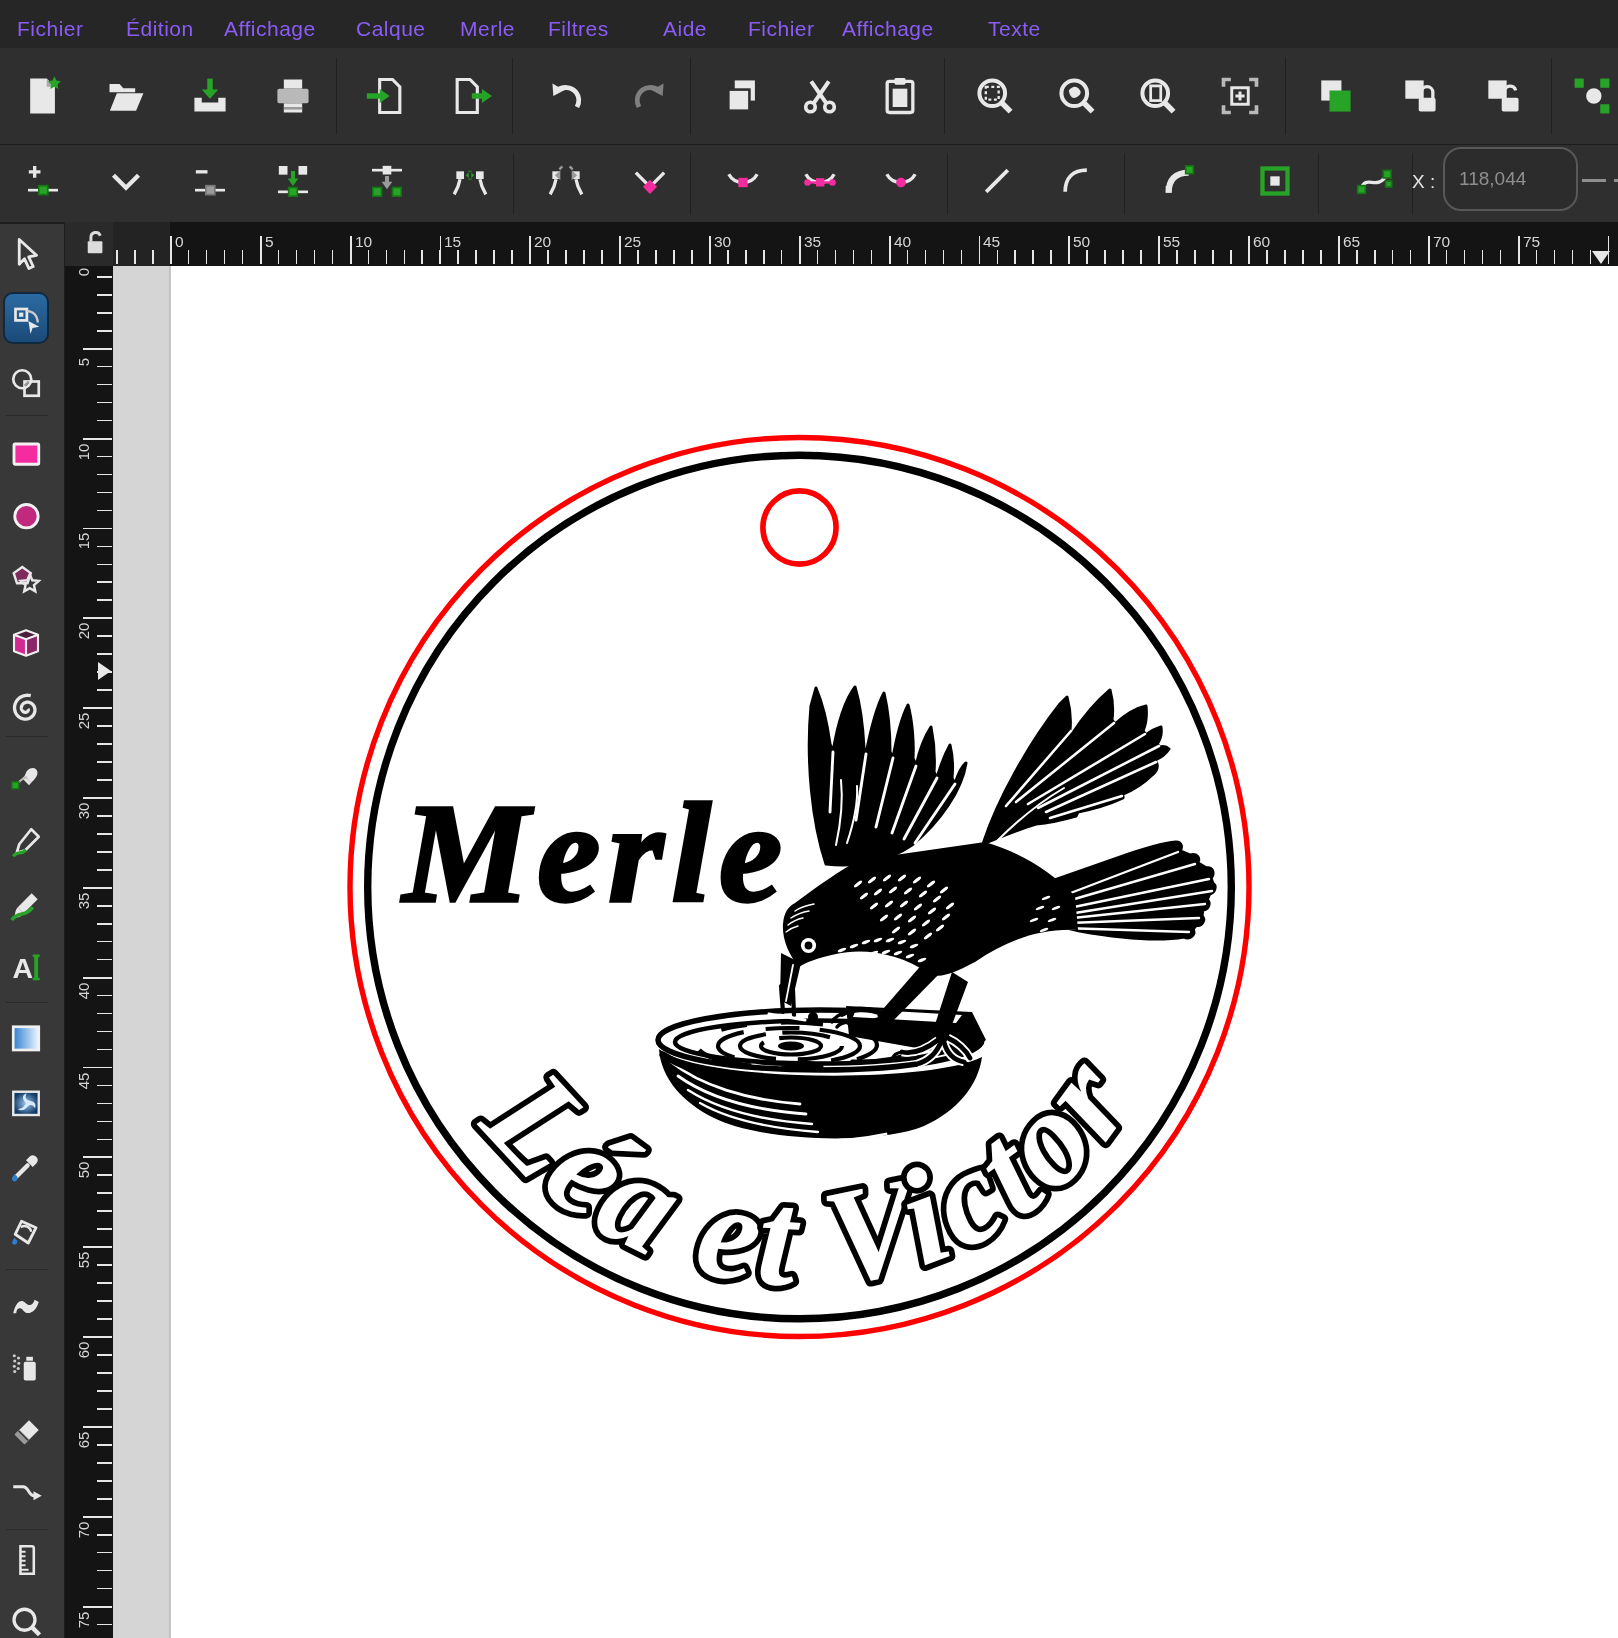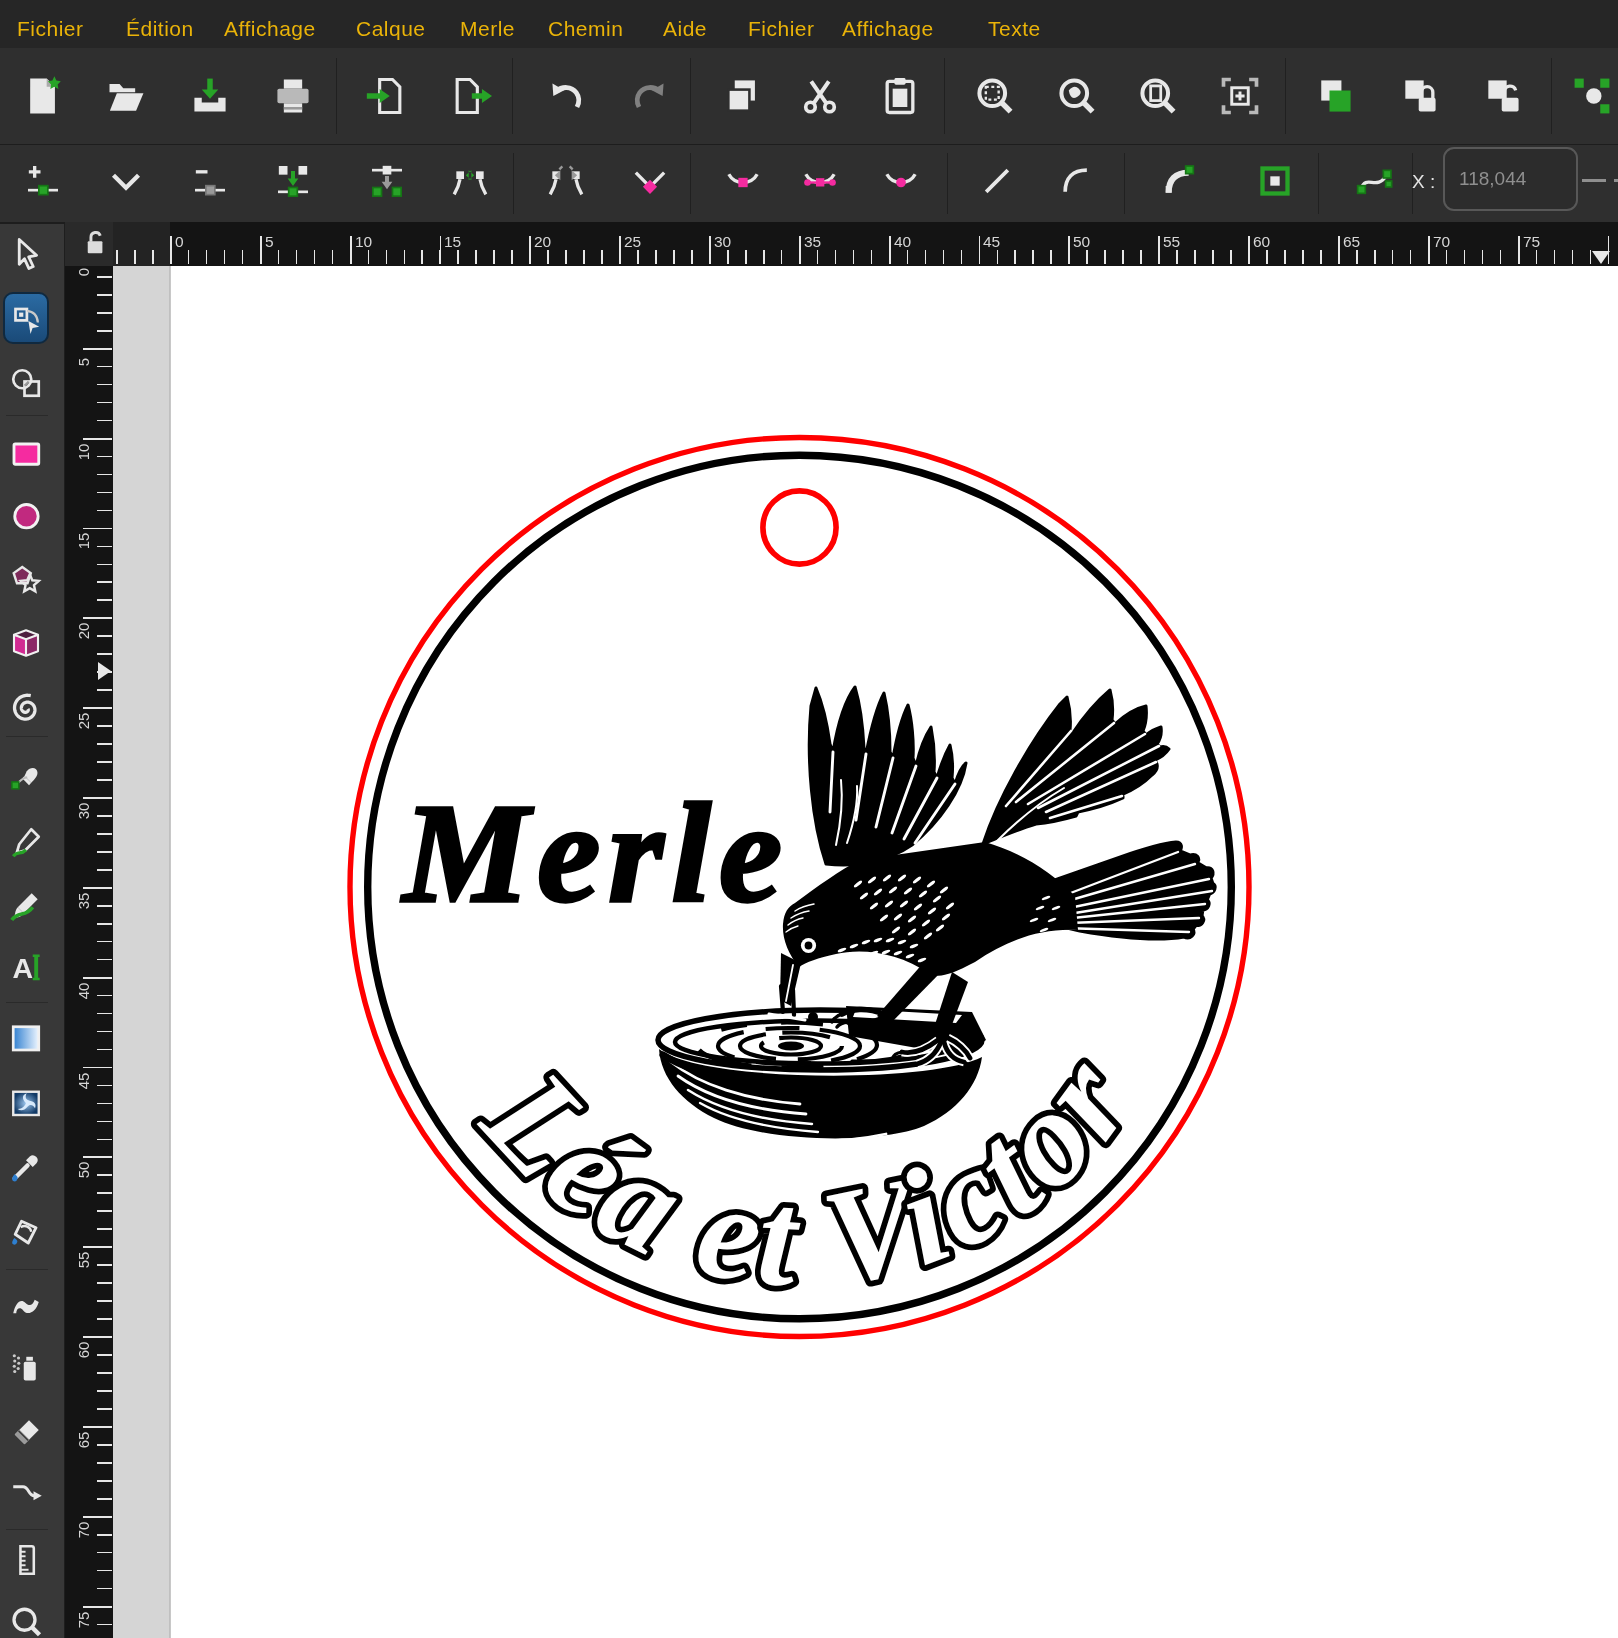--- a/index.html
+++ b/index.html
@@ -1,28 +1,28 @@
 <!DOCTYPE html>
 <html><head><meta charset="utf-8"><style>
 * { margin:0; padding:0; box-sizing:content-box; }
 body { width:1618px; height:1638px; overflow:hidden; font-family:"Liberation Sans",sans-serif; background:#262626; }
-#menubar { position:absolute; left:0; top:0; width:1618px; height:48px; background:#262626; color:#eab308; font-size:21px; letter-spacing:0.5px; }
+#menubar { position:absolute; left:0; top:0; width:1618px; height:48px; background:#262626; color:#8b5cf6; font-size:21px; letter-spacing:0.5px; }
 #cmdbar { position:absolute; left:0; top:48px; width:1618px; height:96px; background:#2f2f2f; border-bottom:1px solid #1d1d1d; }
 #ctlbar { position:absolute; left:0; top:145px; width:1618px; height:77px; background:#2f2f2f; color:#dedede; }
 #toolbox { position:absolute; left:0; top:224px; width:64px; height:1414px; background:#383838; border-right:1px solid #1e1e1e; }
 #corner { position:absolute; left:65px; top:222px; width:48px; height:44px; background:#2a2a2a; }
 #bartop { position:absolute; left:0; top:222px; width:1618px; height:2px; background:#1d1d1d; }
 </style></head><body>
 <div id="menubar">
     <span style="position:absolute;left:17px;top:17px">Fichier</span>
     <span style="position:absolute;left:126px;top:17px">Édition</span>
     <span style="position:absolute;left:224px;top:17px">Affichage</span>
     <span style="position:absolute;left:356px;top:17px">Calque</span>
     <span style="position:absolute;left:460px;top:17px">Merle</span>
-    <span style="position:absolute;left:548px;top:17px">Chemin</span>
+    <span style="position:absolute;left:548px;top:17px">Filtres</span>
     <span style="position:absolute;left:663px;top:17px">Aide</span>
     <span style="position:absolute;left:748px;top:17px">Fichier</span>
     <span style="position:absolute;left:842px;top:17px">Affichage</span>
     <span style="position:absolute;left:988px;top:17px">Texte</span>
   </div>
 <div id="cmdbar">
     <div style="position:absolute;left:21px;top:26px;width:44px;height:44px"><svg width="44" height="44" viewBox="0 0 24 24">
         <path d="M5 2.5 h9 l4.5 4.5 v14.5 h-13.5 z" fill="#e8e8e8"></path>
         <path d="M14 2.5 l4.5 4.5 h-4.5 z" fill="#aaa"></path>
         <path d="M19.2 1.2 l1.1 2.3 2.4 .4 -1.7 1.8 .4 2.5 -2.2-1.2 -2.2 1.2 .4-2.5 -1.7-1.8 2.4-.4 z" fill="#27a327" transform="translate(-1,0)"></path>
@@ -204,21 +204,21 @@
         <rect x="17.6" y="5.6" width="4.6" height="4.6" fill="#27a327" stroke="#157515"></rect>
         <rect x="19" y="12" width="3.6" height="3.6" fill="#27a327" stroke="#157515"></rect>
       </svg></div>
     <div style="position:absolute;left:513px;top:8px;width:1px;height:61px;background:#202020"></div>
     <div style="position:absolute;left:690px;top:8px;width:1px;height:61px;background:#202020"></div>
     <div style="position:absolute;left:947px;top:8px;width:1px;height:61px;background:#202020"></div>
     <div style="position:absolute;left:1124px;top:8px;width:1px;height:61px;background:#202020"></div>
     <div style="position:absolute;left:1318px;top:8px;width:1px;height:61px;background:#202020"></div>
     <div style="position:absolute;left:1412px;top:8px;width:1px;height:61px;background:#202020"></div>
     <span style="position:absolute;left:1412px;top:26px;color:#e4e4e4;font-size:19px">X :</span>
-    <div style="position:absolute;left:1443px;top:2px;width:135px;height:64px;border:2px solid #585858;border-radius:11px;background:#2c2c2c;box-sizing:border-box;color:#8f8f8f;font-size:19px;line-height:60px;padding-left:14px">118,044</div>
+    <div style="position:absolute;left:1443px;top:2px;width:135px;height:64px;border:2px solid #585858;border-radius:18px;background:#2c2c2c;box-sizing:border-box;color:#8f8f8f;font-size:19px;line-height:60px;padding-left:14px">118,044</div>
     <div style="position:absolute;left:1582px;top:34px;width:24px;height:3px;background:#8f8f8f"></div>
     <div style="position:absolute;left:1614px;top:34px;width:4px;height:3px;background:#8f8f8f"></div>
   </div>
 <div id="bartop"></div>
 <div style="position:absolute;left:113px;top:222px;width:1505px;height:44px;background:#232323;overflow:hidden">
     <div style="position:absolute;left:56.8px;top:0;right:0;bottom:0;background:#141414"></div>
     <div style="position:absolute;left:2.89px;right:0;bottom:2px;height:14px;background:repeating-linear-gradient(to right,#e6e6e6 0 1.6px,transparent 1.6px 17.97px)"></div>
     <div style="position:absolute;left:56.8px;right:0;bottom:2px;height:28px;background:repeating-linear-gradient(to right,#e6e6e6 0 1.8px,transparent 1.8px 89.85px)"></div>
     <span style="position:absolute;left:62px;top:11px;font-size:15.5px;color:#d6d6d6">0</span>
     <span style="position:absolute;left:152px;top:11px;font-size:15.5px;color:#d6d6d6">5</span>

